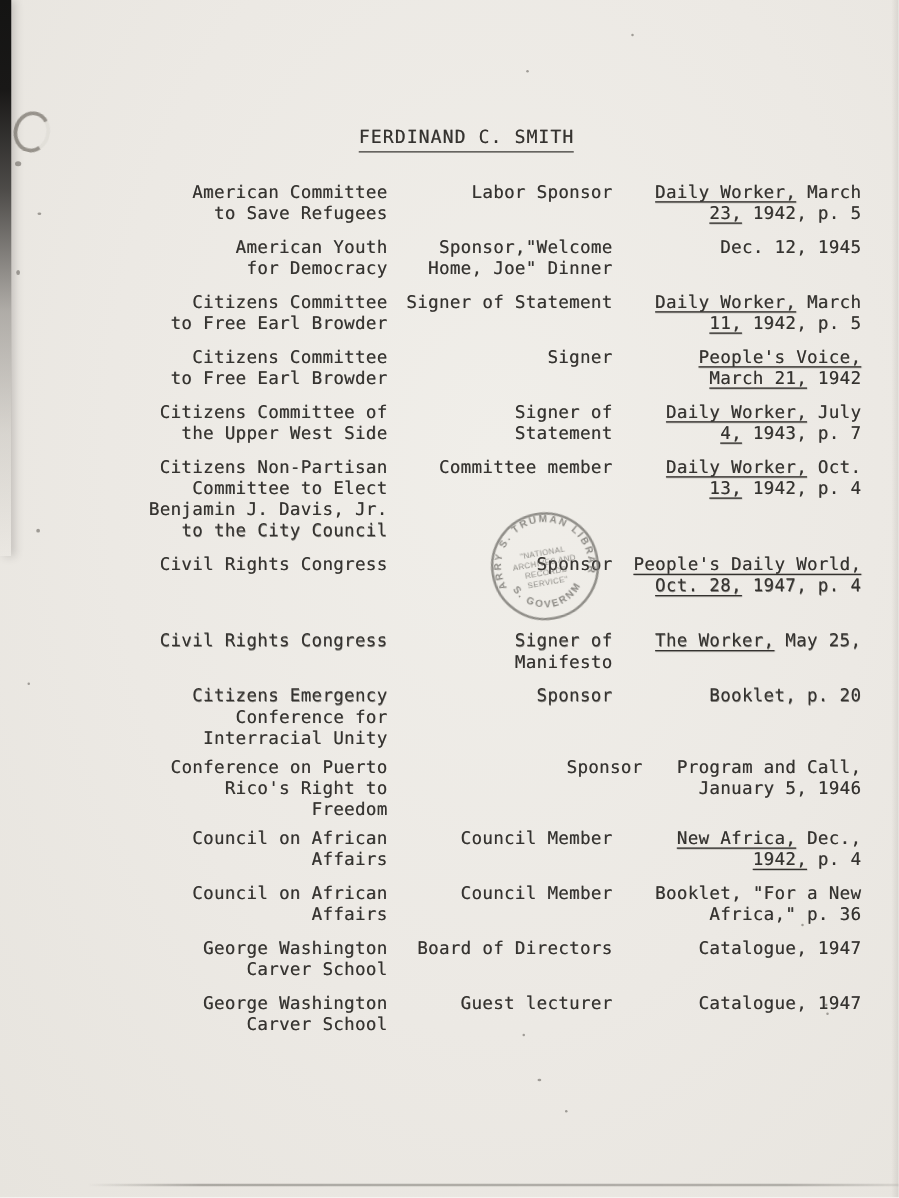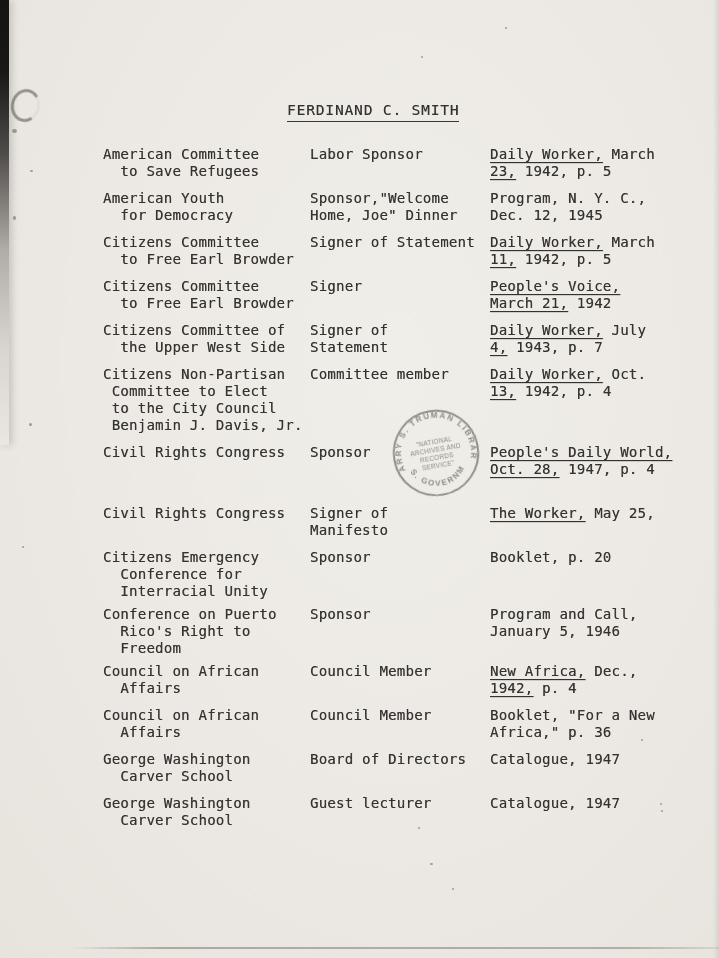--- a/index.html
+++ b/index.html
@@ -13,25 +13,25 @@
   .sheet{position:absolute;inset:0;}
   
   .doc-text{font-size:14px;letter-spacing:.25px;line-height:17px;
     text-shadow:.3px .3px .4px rgba(45,43,40,.55);}
   .page-title{
     position:absolute;left:287px;top:101px;
     font-size:14.5px;letter-spacing:.85px;line-height:18px;
     border-bottom:1.4px solid #3a3834;padding-bottom:2px;
     text-shadow:.3px .3px .4px rgba(45,43,40,.55);
   }
-  .entry-table{position:absolute;left:103px;top:146px;width:586px;}
+  .entry-table{position:absolute;left:103px;top:146px;width:586px;text-align:right;}
   .row{display:grid;grid-template-columns:207px 180px 1fr;margin-bottom:10px;}
   .row:nth-child(7){margin-bottom:27px;}
   .row:nth-child(9){margin-bottom:6px;}
-  .row:nth-child(10){margin-bottom:6px;}
+  .row:nth-child(10){margin-bottom:6px;gap:24px;}
   .line{white-space:pre;line-height:17px;min-height:17px;}
   .u{text-decoration:underline;text-underline-offset:3px;text-decoration-thickness:1.35px;margin-top:21px;}
   
   .stamp{position:absolute;left:392px;top:409px;width:88px;height:88px;
     transform:rotate(-10deg);opacity:.82;filter:blur(.3px);}
   .stamp text{fill:#76746f;font-family:"Liberation Sans",sans-serif;}
   .stamp .arc{font-size:8px;font-weight:bold;letter-spacing:1.6px;}
   .stamp .ctr{font-size:6.4px;letter-spacing:.3px;text-anchor:middle;}
   
   .edge-left{position:absolute;left:0;top:0;width:9px;height:445px;
@@ -73,21 +73,20 @@
   <div class="row">
     <div class="col org">
           <div class="line">American Youth</div>
           <div class="line">  for Democracy</div>
         </div>
     <div class="col role">
           <div class="line">Sponsor,"Welcome</div>
           <div class="line">Home, Joe" Dinner</div>
         </div>
     <div class="col cite">
-          <div class="line"><span>Program, N. Y. C.,</span></div>
           <div class="line"><span>Dec. 12, 1945</span></div>
         </div>
   </div>
 
   <div class="row">
     <div class="col org">
           <div class="line">Citizens Committee</div>
           <div class="line">  to Free Earl Browder</div>
         </div>
     <div class="col role">
@@ -125,22 +124,22 @@
     <div class="col cite">
           <div class="line"><span class="u">Daily Worker,</span><span> July</span></div>
           <div class="line"><span class="u">4,</span><span> 1943, p. 7</span></div>
         </div>
   </div>
 
   <div class="row">
     <div class="col org">
           <div class="line">Citizens Non-Partisan</div>
           <div class="line"> Committee to Elect</div>
+          <div class="line"> Benjamin J. Davis, Jr.</div>
           <div class="line"> to the City Council</div>
-          <div class="line"> Benjamin J. Davis, Jr.</div>
         </div>
     <div class="col role">
           <div class="line">Committee member</div>
         </div>
     <div class="col cite">
           <div class="line"><span class="u">Daily Worker,</span><span> Oct.</span></div>
           <div class="line"><span class="u">13,</span><span> 1942, p. 4</span></div>
         </div>
   </div>
 

